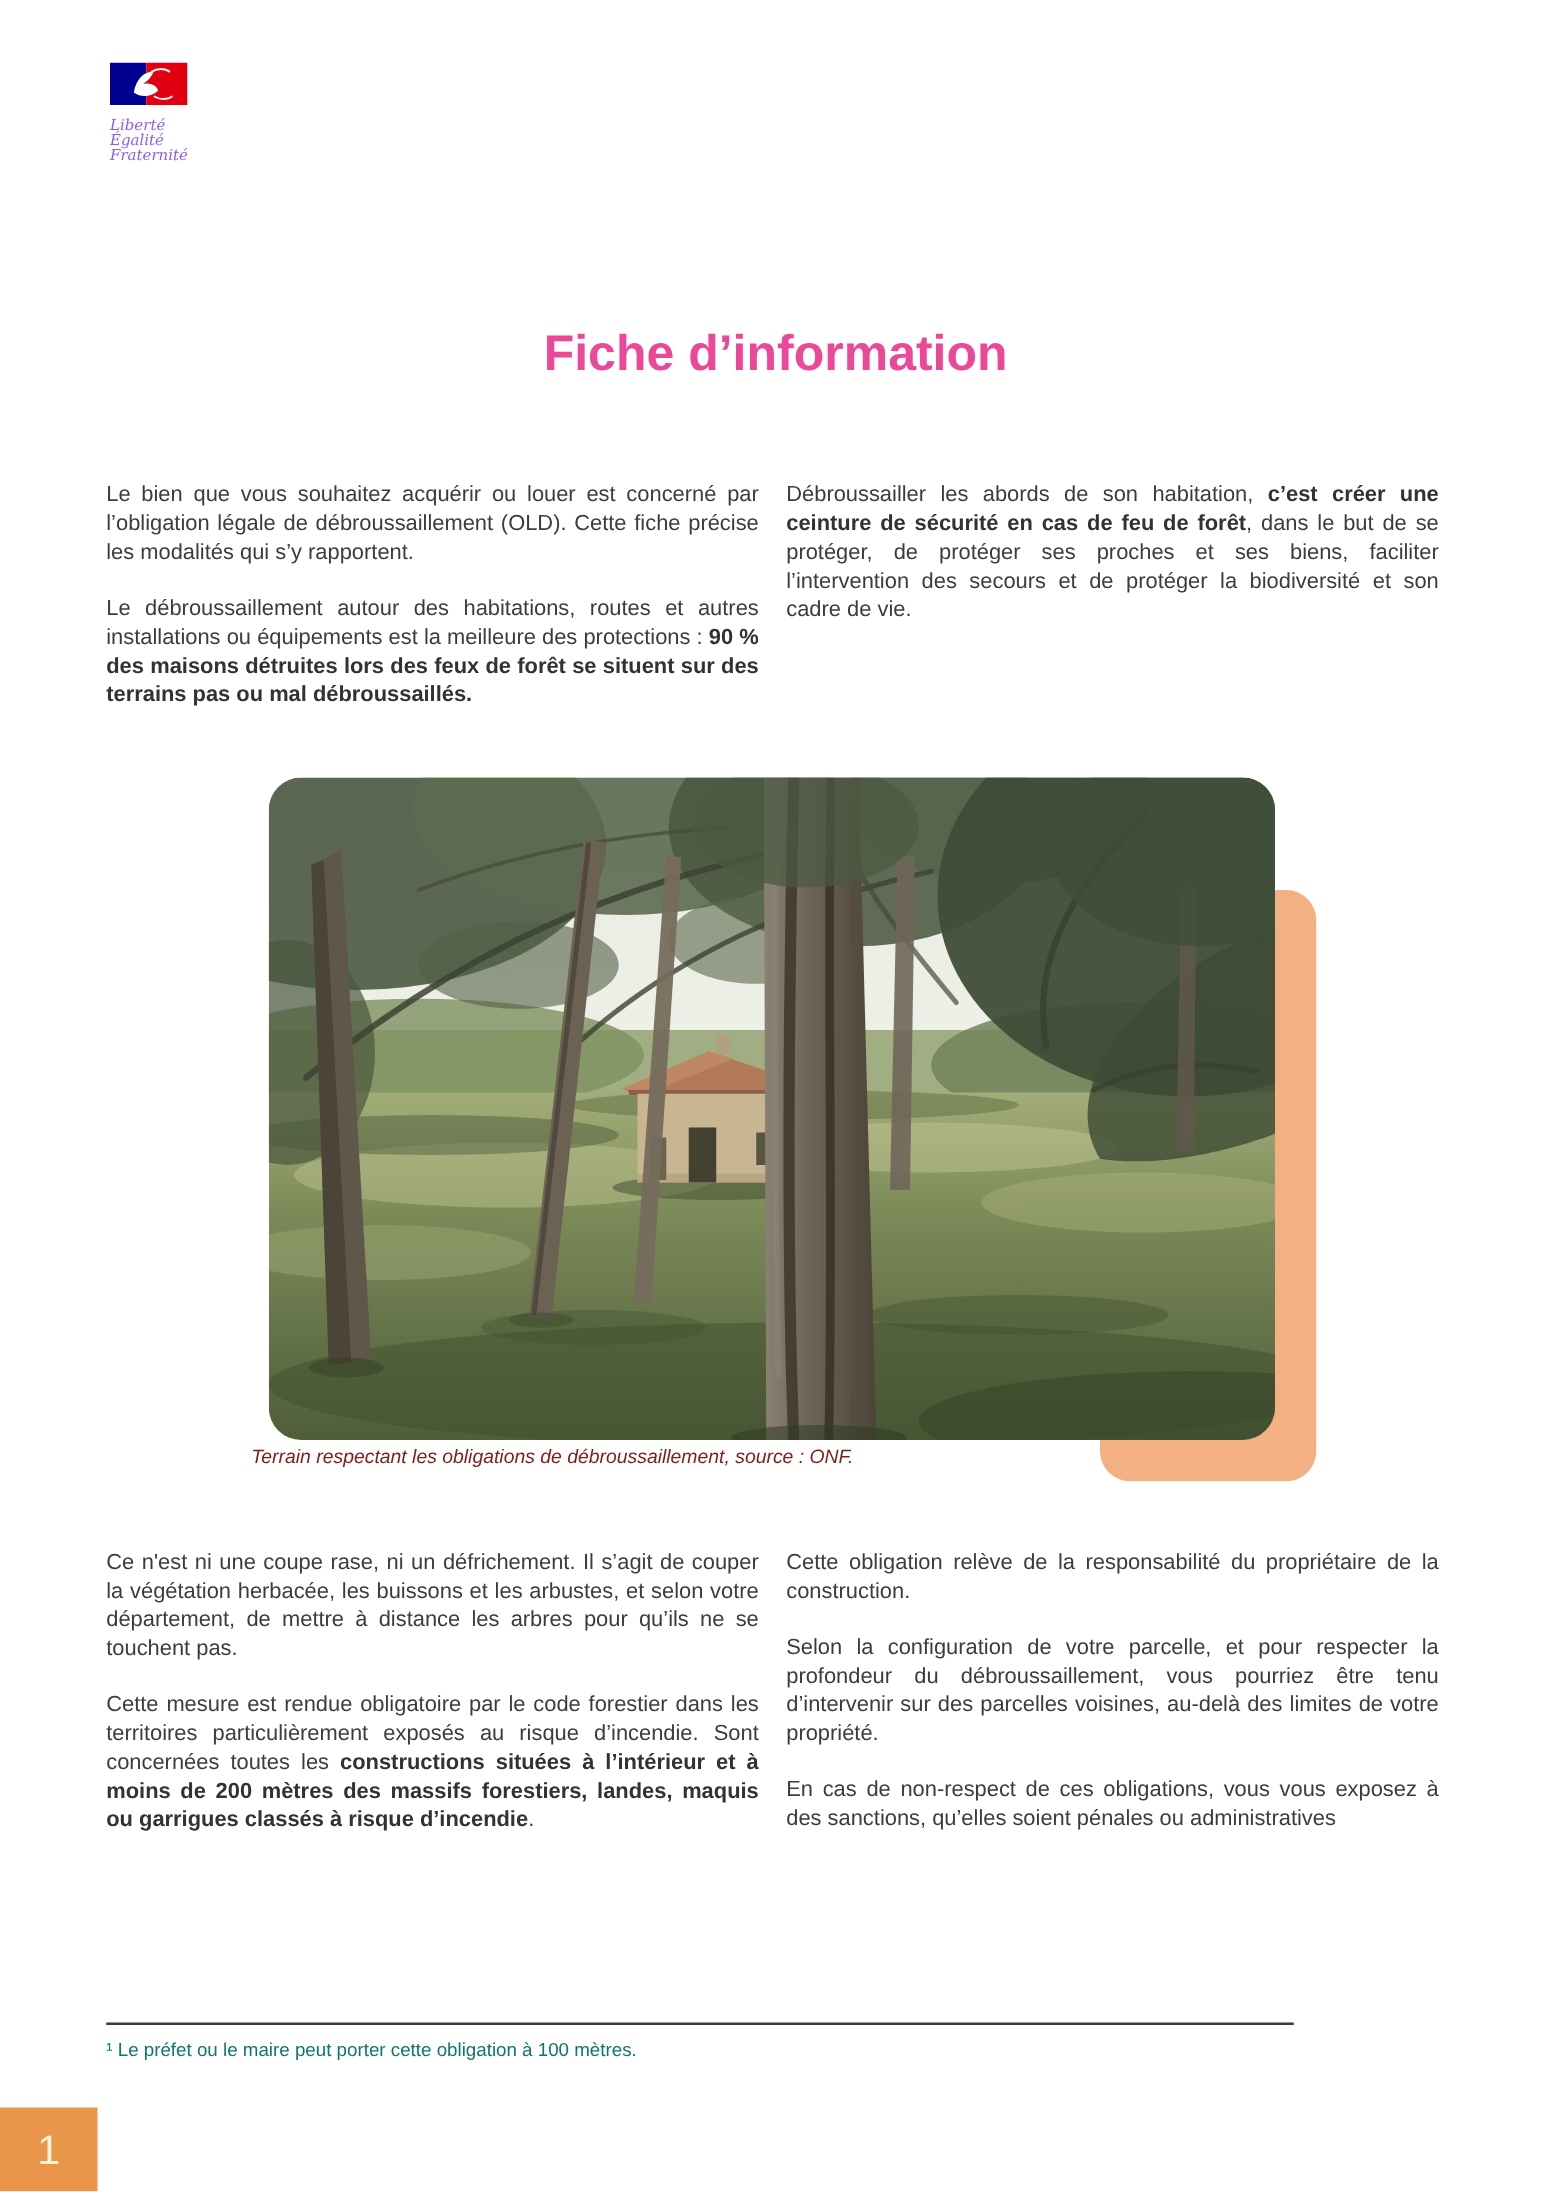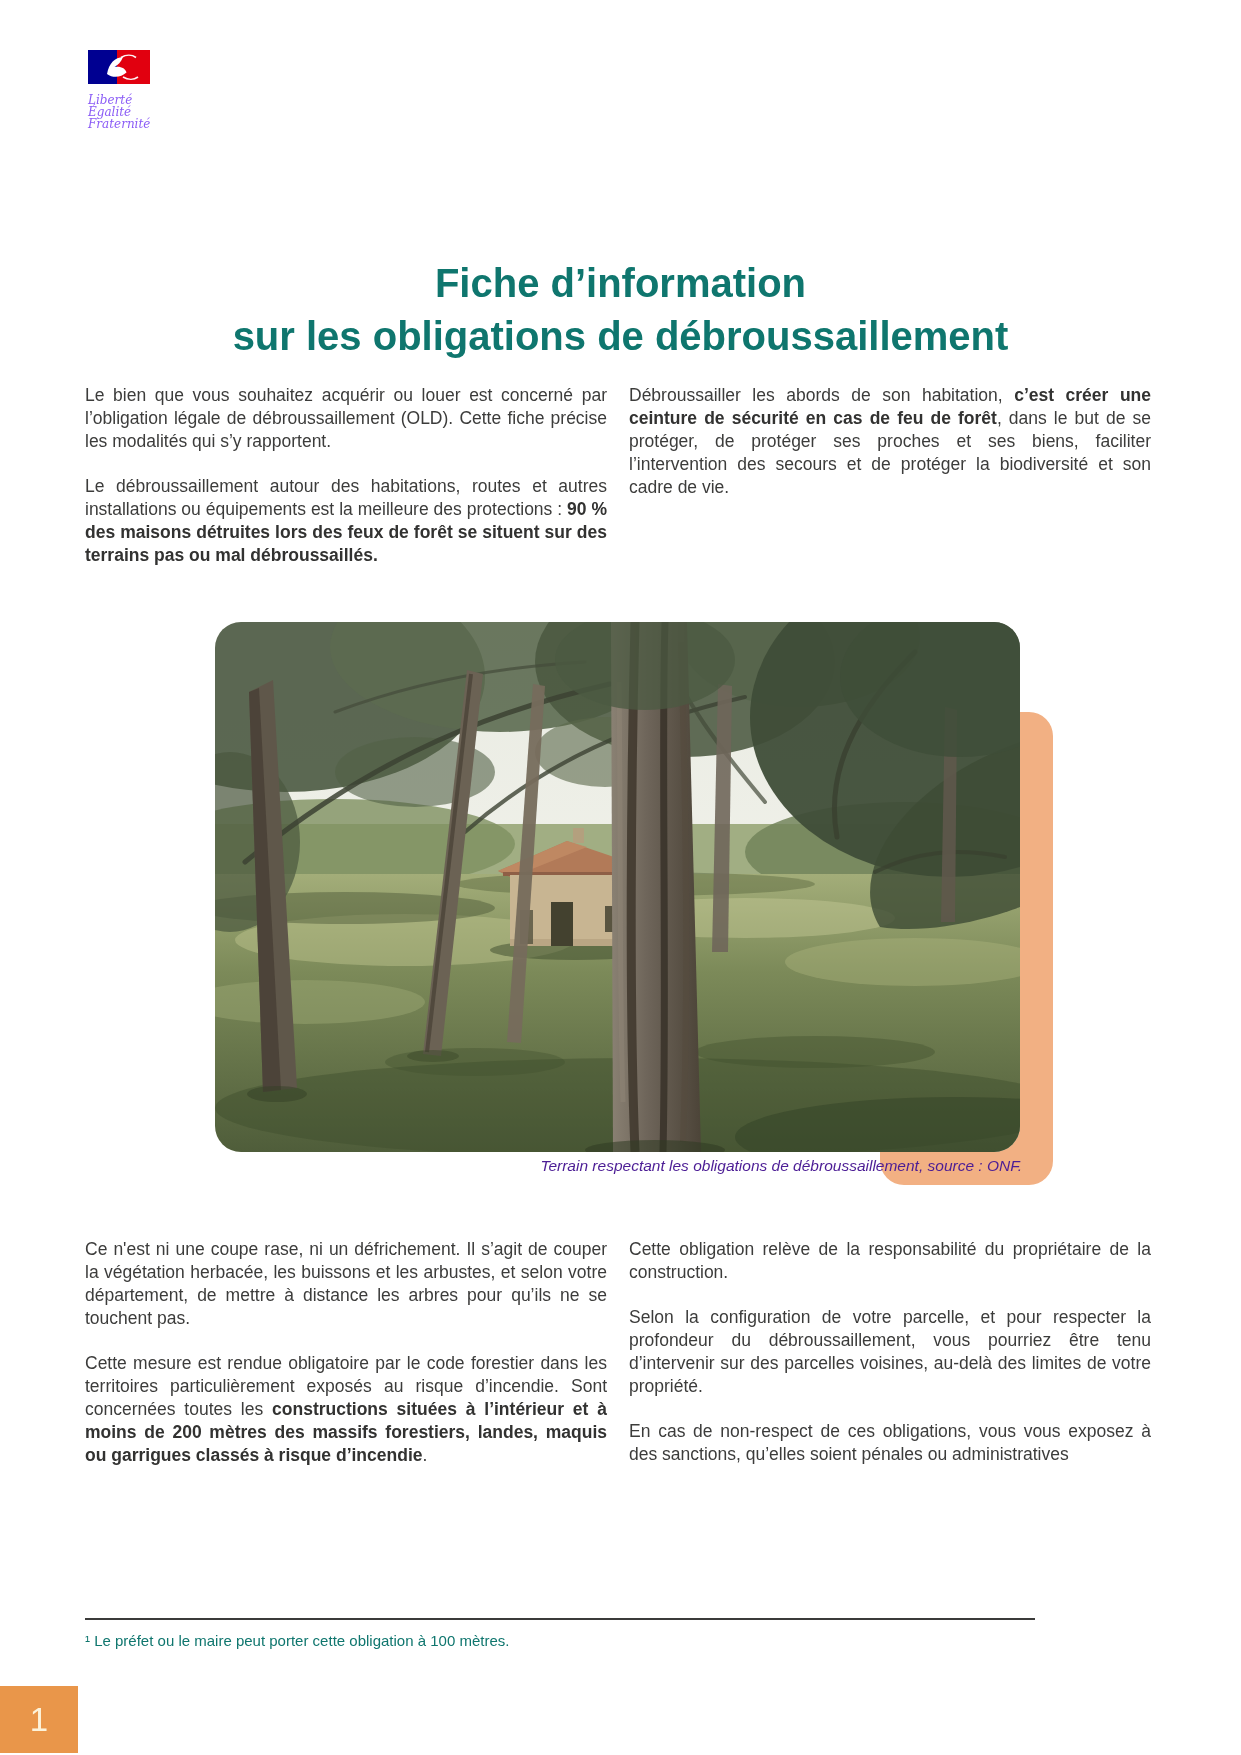--- a/index.html
+++ b/index.html
@@ -31,22 +31,22 @@
   .intro-cols{top:384px}
   .body-cols{top:1238px}
   
   .peach-rect{position:absolute;left:880px;top:712px;width:173px;height:473px;border-radius:24px}
   .photo{
     position:absolute;left:215px;top:622px;width:805px;height:530px;
     border-radius:26px;overflow:hidden;
   }
   .photo svg{display:block;width:100%;height:100%}
   .photo-caption{
-    position:absolute;left:217px;top:1156px;width:805px;text-align:right;
-    font-style:italic;font-size:15.5px;line-height:20px;color:#4c1d95;
+    position:absolute;left:201px;top:1156px;width:805px;text-align:left;
+    font-style:italic;font-size:15.5px;line-height:20px;color:#7f1d1d;
   }
   
   .footnote-rule{position:absolute;left:85px;top:1618px;width:950px;height:2px;background:#3b3b3a}
   .footnote{position:absolute;left:85px;top:1631px;font-size:15px;line-height:20px;color:#0f766e}
   
   .page-badge{
     position:absolute;left:0;top:1686px;width:78px;height:67px;
     display:flex;align-items:center;justify-content:center;
     font-size:33px;font-weight:400;
   }
@@ -64,23 +64,22 @@
       <path d="M35 27 C40 30 46 30 50 27" stroke="#ffffff" stroke-width="1.6" fill="none" opacity="0.95"></path>
     </svg>
   </div>
   <div class="motto">
     <div>Liberté</div>
     <div>Égalité</div>
     <div>Fraternité</div>
   </div>
 </header>
 
-<h1 class="doc-title" style="color:#0f766e">
+<h1 class="doc-title" style="color:#ec4899">
   <span>Fiche d’information</span><br>
-  <span>sur les obligations de débroussaillement</span>
 </h1>
 
 <section class="cols intro-cols">
   <div class="col">
     <p><span>Le bien que vous souhaitez acquérir ou louer est concerné par l’obligation légale de débroussaillement (OLD). Cette fiche précise les modalités qui s’y rapportent.</span></p>
     <p><span>Le débroussaillement autour des habitations, routes et autres installations ou équipements est la meilleure des protections : </span><b>90 % des maisons détruites lors des feux de forêt se situent sur des terrains pas ou mal débroussaillés.</b></p>
   </div>
   <div class="col">
     <p><span>Débroussailler les abords de son habitation, </span><b>c’est créer une ceinture de sécurité en cas de feu de forêt</b><span>, dans le but de se protéger, de protéger ses proches et ses biens, faciliter l’intervention des secours et de protéger la biodiversité et son cadre de vie.</span></p>
   </div>

